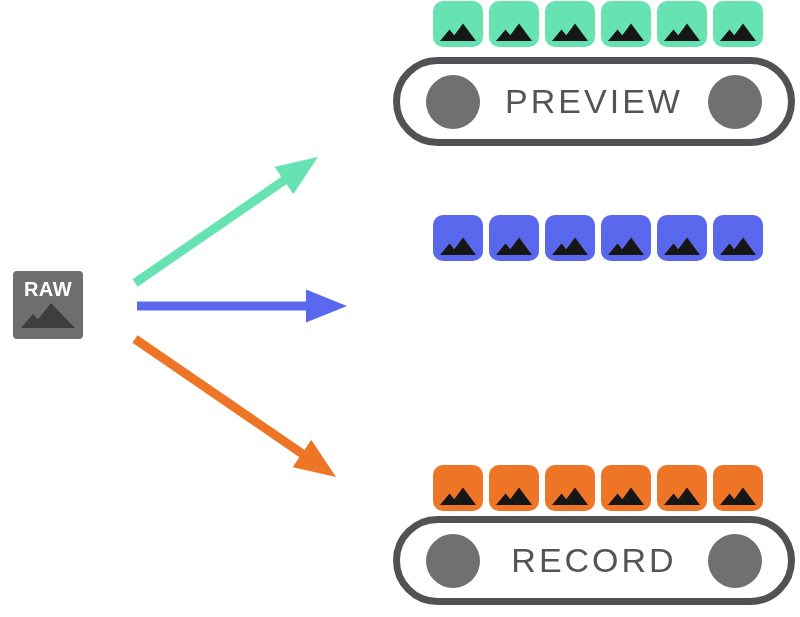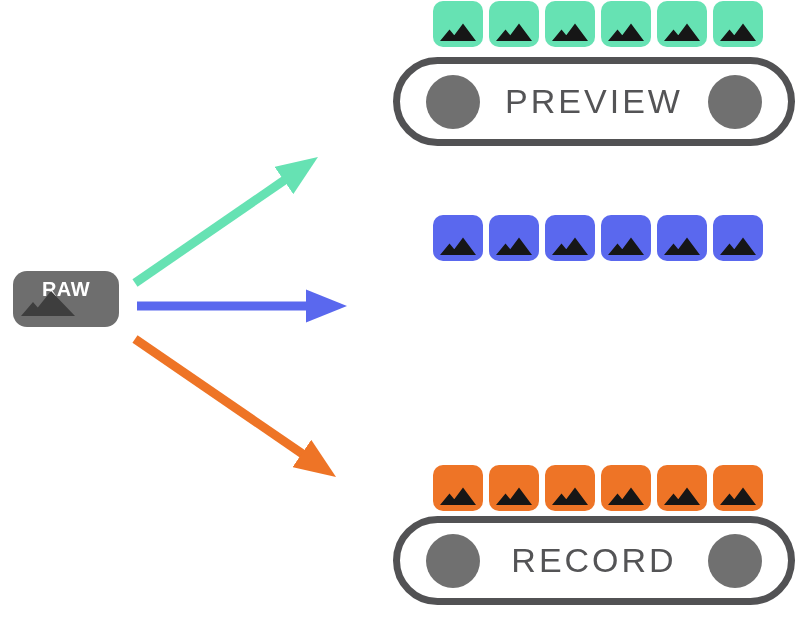--- a/index.html
+++ b/index.html
@@ -18,24 +18,23 @@
   .arrows {
     position: absolute;
     left: 0; top: 0;
     width: 800px; height: 617px;
     pointer-events: none;
   }
   
   .raw-box {
     position: absolute;
     left: 13px; top: 271px;
-    width: 70px; height: 56px;
+    width: 70px; height: 68px;
     background: var(--raw_box, #6e6e6e);
-    border-radius: 14px;
-    padding-left: 36px;
+    border-radius: 4px;
   }
   .raw-label {
     position: absolute;
     top: 7px; left: 0; right: 0;
     text-align: center;
     font-size: 20px;
     font-weight: bold;
     letter-spacing: 0.5px;
     color: var(--raw_label, #ffffff);
   }

